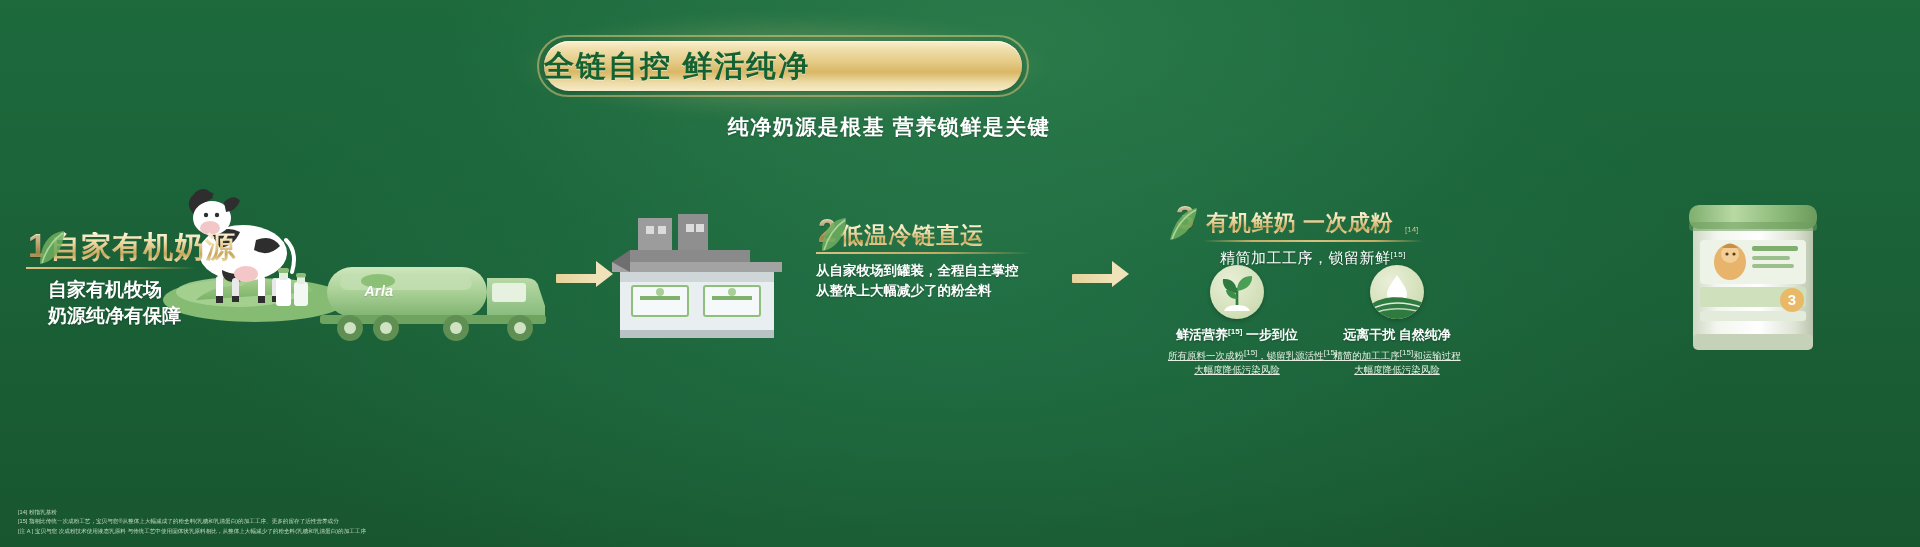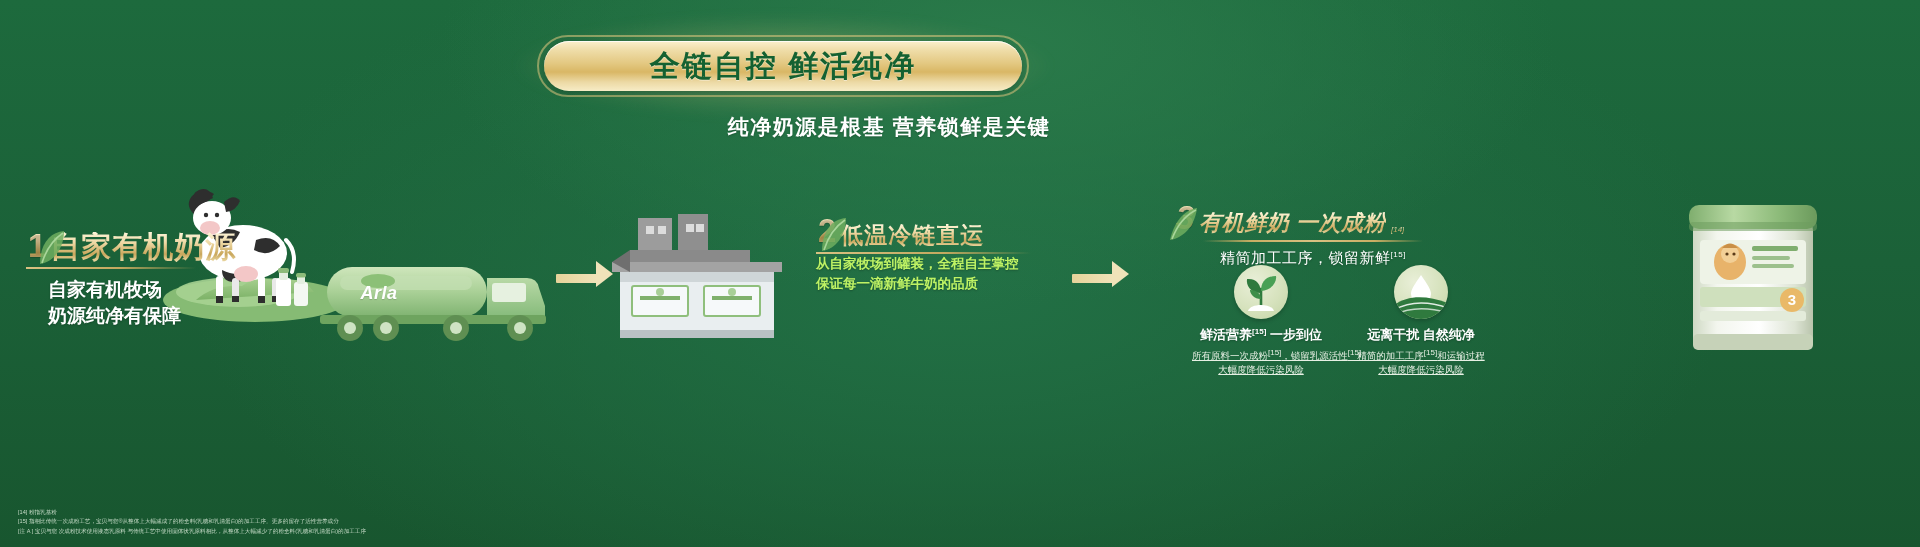--- a/index.html
+++ b/index.html
@@ -23,21 +23,21 @@
     background:radial-gradient(ellipse at 50% 50%, rgba(232,205,130,.34) 0%, rgba(232,205,130,.14) 45%, rgba(232,205,130,0) 72%);
     filter:blur(6px);}
   .banner-outline{position:absolute;left:0;top:0;width:492px;height:62px;
     border-radius:33px;
     border:2px solid rgba(226,200,128,.55);
     box-sizing:border-box;}
   .banner{position:absolute;left:7px;top:6px;width:478px;height:50px;
     border-radius:27px;
     background:linear-gradient(180deg,#fbf0cd 0%,#efdda9 18%,#e3c881 45%,#d9b765 62%,#ecd9a4 82%,#f7ecc6 100%);
     box-shadow:0 2px 6px rgba(0,0,0,.22), inset 0 1px 0 rgba(255,255,255,.8);
-    display:flex;align-items:center;justify-content:center;}
+    display:flex;align-items:center;justify-content:flex-start;}
   .banner-title{
     font-size:30px;font-weight:700;letter-spacing:2px;
     color:#146131;
     text-shadow:0 1px 0 rgba(255,255,255,.45);
     white-space:nowrap;}
 
   .subtitle{position:absolute;left:0;top:113px;width:1778px;text-align:center;
     color:#ffffff;font-size:21px;font-weight:700;letter-spacing:1.5px;
     text-shadow:0 1px 2px rgba(0,0,0,.25);}
 
@@ -63,33 +63,33 @@
     background:linear-gradient(90deg,#d9c182 0%,#c3a95f 55%,rgba(195,169,95,0) 100%);}
   .s1-body{margin-top:8px;margin-left:26px;color:#fff;font-size:19px;font-weight:700;line-height:1.35;
     text-shadow:0 1px 2px rgba(0,0,0,.25);}
 
   
   .step2{position:absolute;left:812px;top:209px;width:240px;}
   .s2-head{position:relative;display:flex;align-items:flex-end;gap:4px;height:38px;padding-left:6px;}
   .s2-title{font-size:23px;font-weight:700;line-height:1;letter-spacing:1px;}
   .rule2{height:2px;margin-top:5px;width:215px;margin-left:4px;
     background:linear-gradient(90deg,#d9c182 0%,#c3a95f 60%,rgba(195,169,95,0) 100%);}
-  .s2-body{margin-left:4px;color:#bef264;font-size:13.5px;font-weight:700;line-height:1.45;
+  .s2-body{margin-top:7px;margin-left:4px;color:#ffffff;font-size:13.5px;font-weight:700;line-height:1.45;
     text-shadow:0 1px 2px rgba(0,0,0,.25);white-space:nowrap;}
 
   
   .step3{position:absolute;left:1168px;top:198px;width:290px;}
-  .s3-head{position:relative;display:flex;align-items:flex-end;gap:5px;height:36px;padding-left:8px;font-style:italic;}
+  .s3-head{position:relative;display:flex;align-items:flex-end;gap:12px;height:36px;padding-left:8px;}
   .s3-title{font-size:22px;font-weight:700;line-height:1;letter-spacing:.5px;white-space:nowrap;}
   .rule3{height:2px;margin:6px auto 0;width:220px;
     background:linear-gradient(90deg,rgba(195,169,95,0) 0%,#c9ae63 22%,#d9c182 50%,#c9ae63 78%,rgba(195,169,95,0) 100%);}
   .s3-sub{margin-top:7px;text-align:center;color:#fff;font-size:15px;font-weight:400;letter-spacing:.5px;
     text-shadow:0 1px 2px rgba(0,0,0,.25);white-space:nowrap;}
 
-  .feats{position:absolute;left:1192px;top:265px;width:300px;display:flex;gap:22px;}
+  .feats{position:absolute;left:1168px;top:265px;width:300px;display:flex;gap:22px;}
   .feat{width:138px;text-align:center;}
   .badge{width:54px;height:54px;border-radius:50%;margin:0 auto 7px;
     background:radial-gradient(circle at 38% 32%,#e9efd8 0%,#d6e2bd 55%,#c2d3a4 100%);
     box-shadow:0 2px 4px rgba(0,0,0,.22);position:relative;overflow:hidden;}
   .feat-title{color:#fff;font-size:13px;font-weight:700;white-space:nowrap;
     text-shadow:0 1px 2px rgba(0,0,0,.25);}
   .feat-desc{color:#e7f0e4;font-size:9.5px;line-height:1.5;margin-top:3px;white-space:nowrap;text-decoration:underline;}
 
   
   .arrow{position:absolute;height:0;width:0;}
@@ -247,21 +247,21 @@
     <circle cx="1727" cy="254" r="1.6" fill="#5a3a18"></circle>
     <circle cx="1734" cy="254" r="1.6" fill="#5a3a18"></circle>
     <rect x="1752" y="246" width="46" height="5" rx="2" fill="#7fae6e"></rect>
     <rect x="1752" y="256" width="38" height="4" rx="2" fill="#9cc08c"></rect>
     <rect x="1752" y="264" width="42" height="4" rx="2" fill="#9cc08c"></rect>
     <circle cx="1792" cy="300" r="12" fill="#e9b968"></circle>
     <text x="1792" y="305" font-size="15" font-family="Liberation Sans, sans-serif" font-weight="700" fill="#ffffff" text-anchor="middle">3</text>
   </g>
 </svg>
 
-<div style="position:absolute;left:343px;top:283px;width:72px;text-align:center;color:#ffffff;font-size:18px;font-weight:700;font-style:italic;letter-spacing:.5px;text-shadow:0 1px 1px rgba(0,0,0,.15);">Arla</div>
+<div style="position:absolute;left:343px;top:283px;width:72px;text-align:center;color:#ffffff;font-size:14px;font-weight:700;font-style:italic;letter-spacing:.5px;text-shadow:0 1px 1px rgba(0,0,0,.15);">Arla</div>
 
 <div class="banner-wrap">
   <div class="banner-glow"></div>
   <div class="banner-outline"></div>
   <div class="banner">
     <span class="banner-title">全链自控 鲜活纯净</span>
   </div>
 </div>
 
 <div class="subtitle">纯净奶源是根基 营养锁鲜是关键</div>
@@ -292,21 +292,21 @@
     <svg class="leaf" style="left:6px;top:8px;" viewBox="0 0 30 36">
       <path d="M4 34 C4 14 14 2 28 1 C28 18 18 32 4 34 Z" fill="#6fae5f" opacity=".85"></path>
       <path d="M6 33 C10 20 18 9 27 3" stroke="#a9d69a" stroke-width="1.6" fill="none"></path>
     </svg>
     <span class="num">2</span>
     <span class="s2-title goldtxt">低温冷链直运</span>
   </div>
   <div class="rule2"></div>
   <div class="s2-body">
     <div>从自家牧场到罐装，全程自主掌控</div>
-    <div>保证每一滴新鲜牛奶的品质</div>
+    <div>从整体上大幅减少了的粉全料</div>
   </div>
 </div>
 
 <div class="arrow" style="left:1072px;top:270px;">
   <div class="arrow-body" style="left:0;top:4px;width:42px;"></div>
   <div class="arrow-head" style="left:40px;top:-9px;"></div>
 </div>
 
 <div class="step3">
   <div class="s3-head">

